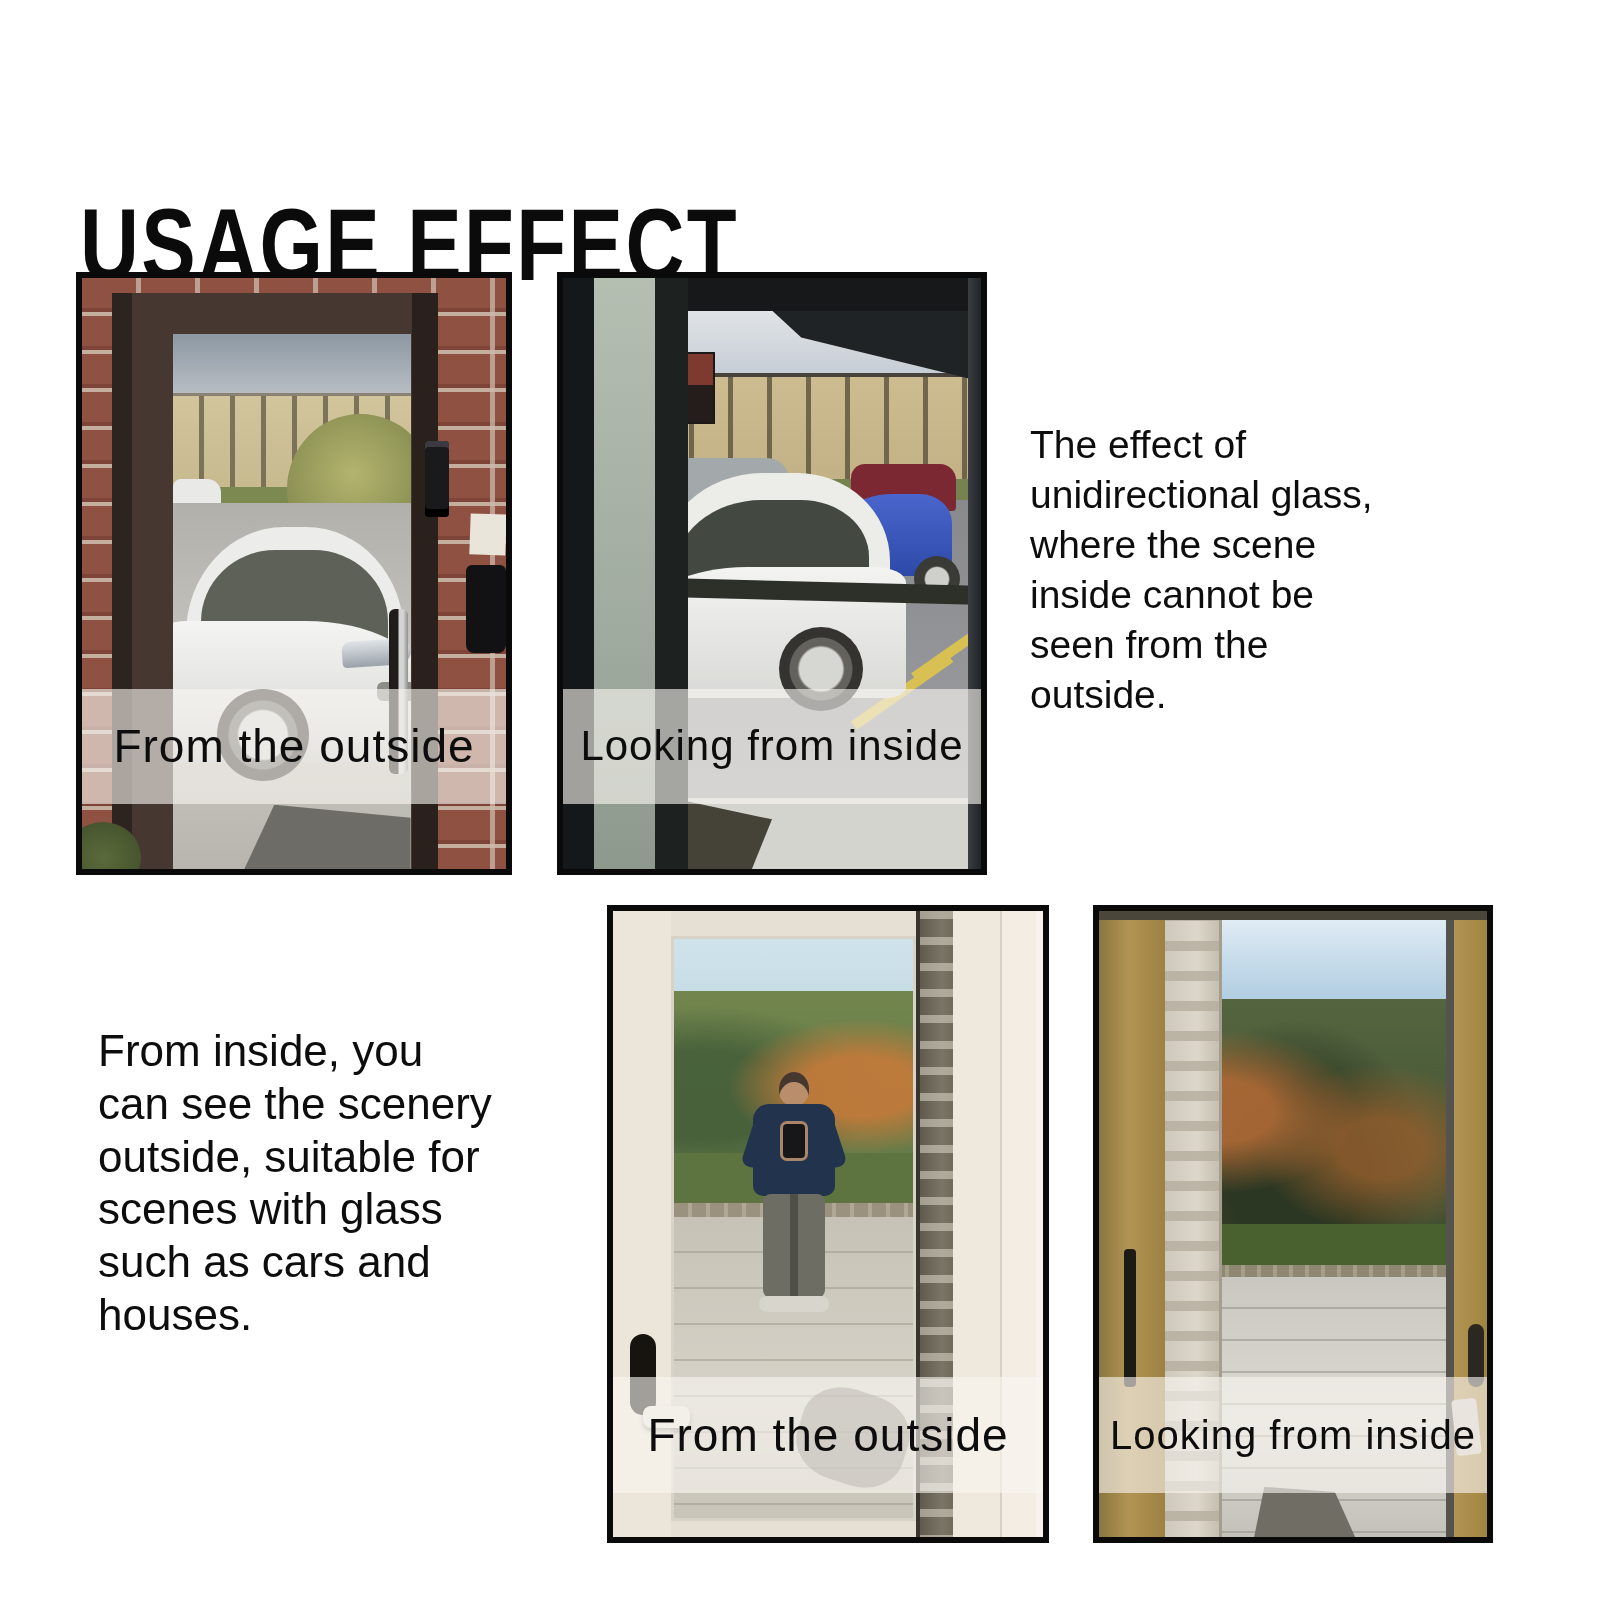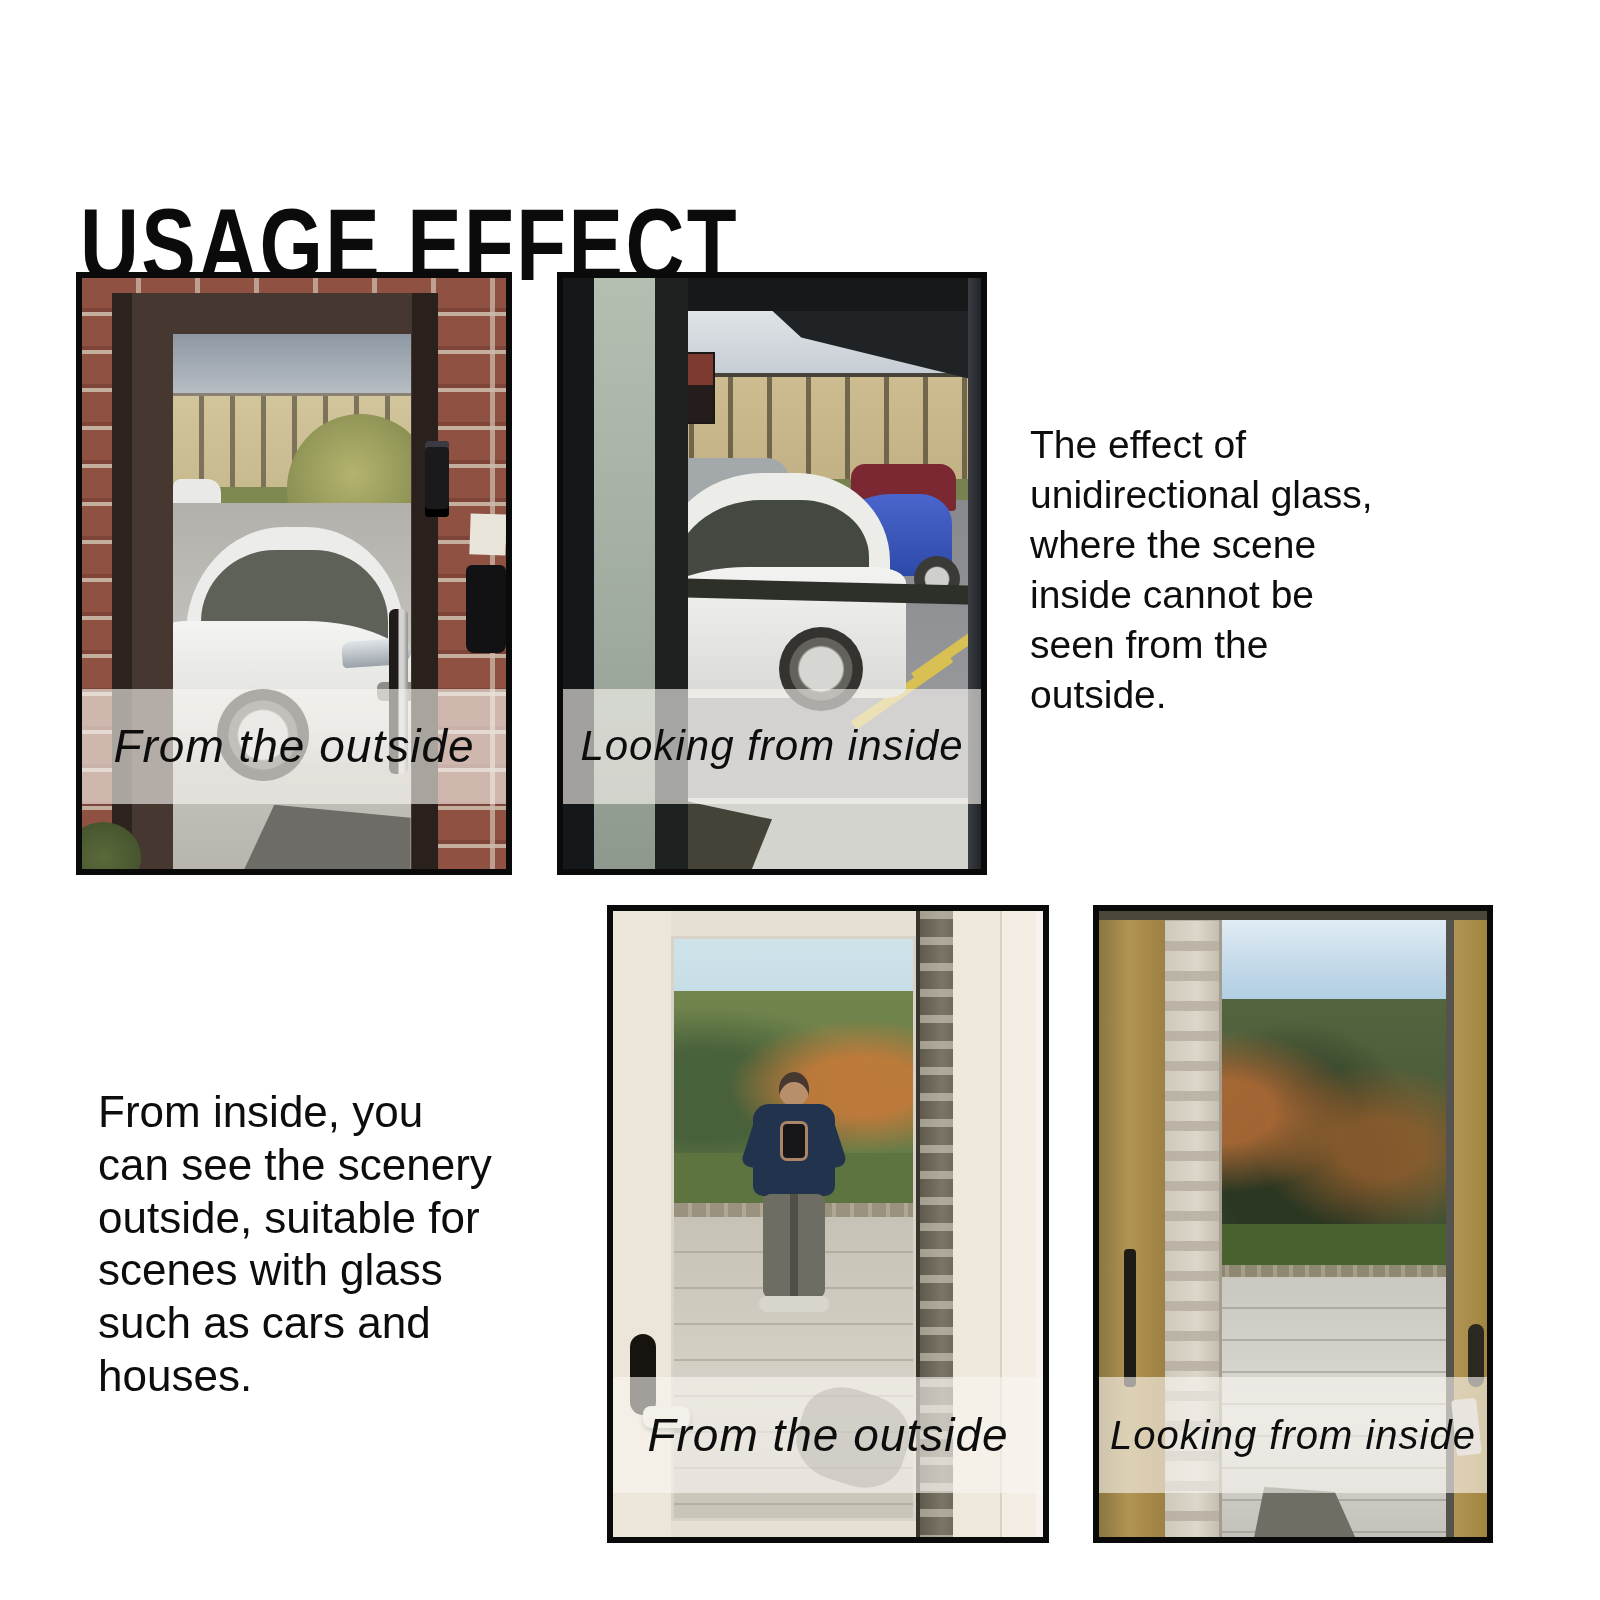--- a/index.html
+++ b/index.html
@@ -15,27 +15,26 @@
   #title{
     left:80px;top:126px;
     font-size:102px;font-weight:bold;letter-spacing:3px;line-height:1;
     transform:scaleX(0.80);transform-origin:0 50%;
     white-space:nowrap;color:#0b0b0b;
   }
 
   
   .para{white-space:pre-line;color:#0d0d0d;}
   #para-right{left:1030px;top:420px;width:500px;font-size:39px;line-height:1.28;}
-  #para-left {left:98px;top:1086px;width:520px;font-size:44px;line-height:1.20;}
+  #para-left {left:98px;top:1025px;width:520px;font-size:44px;line-height:1.20;}
 
   
   .photo{
     position:absolute;border:6px solid #0a0a0a;box-sizing:border-box;
     background:#888;
-    font-style:italic;
   }
   .inner{position:relative;width:100%;height:100%;overflow:hidden;}
   #photo1{left:76px; top:272px; width:436px; height:603px;}
   #photo2{left:557px;top:272px; width:430px; height:603px;}
   #photo3{left:607px;top:905px; width:442px; height:638px;}
   #photo4{left:1093px;top:905px;width:400px; height:638px;}
 
   
   .band{
     position:absolute;left:0;right:0;

